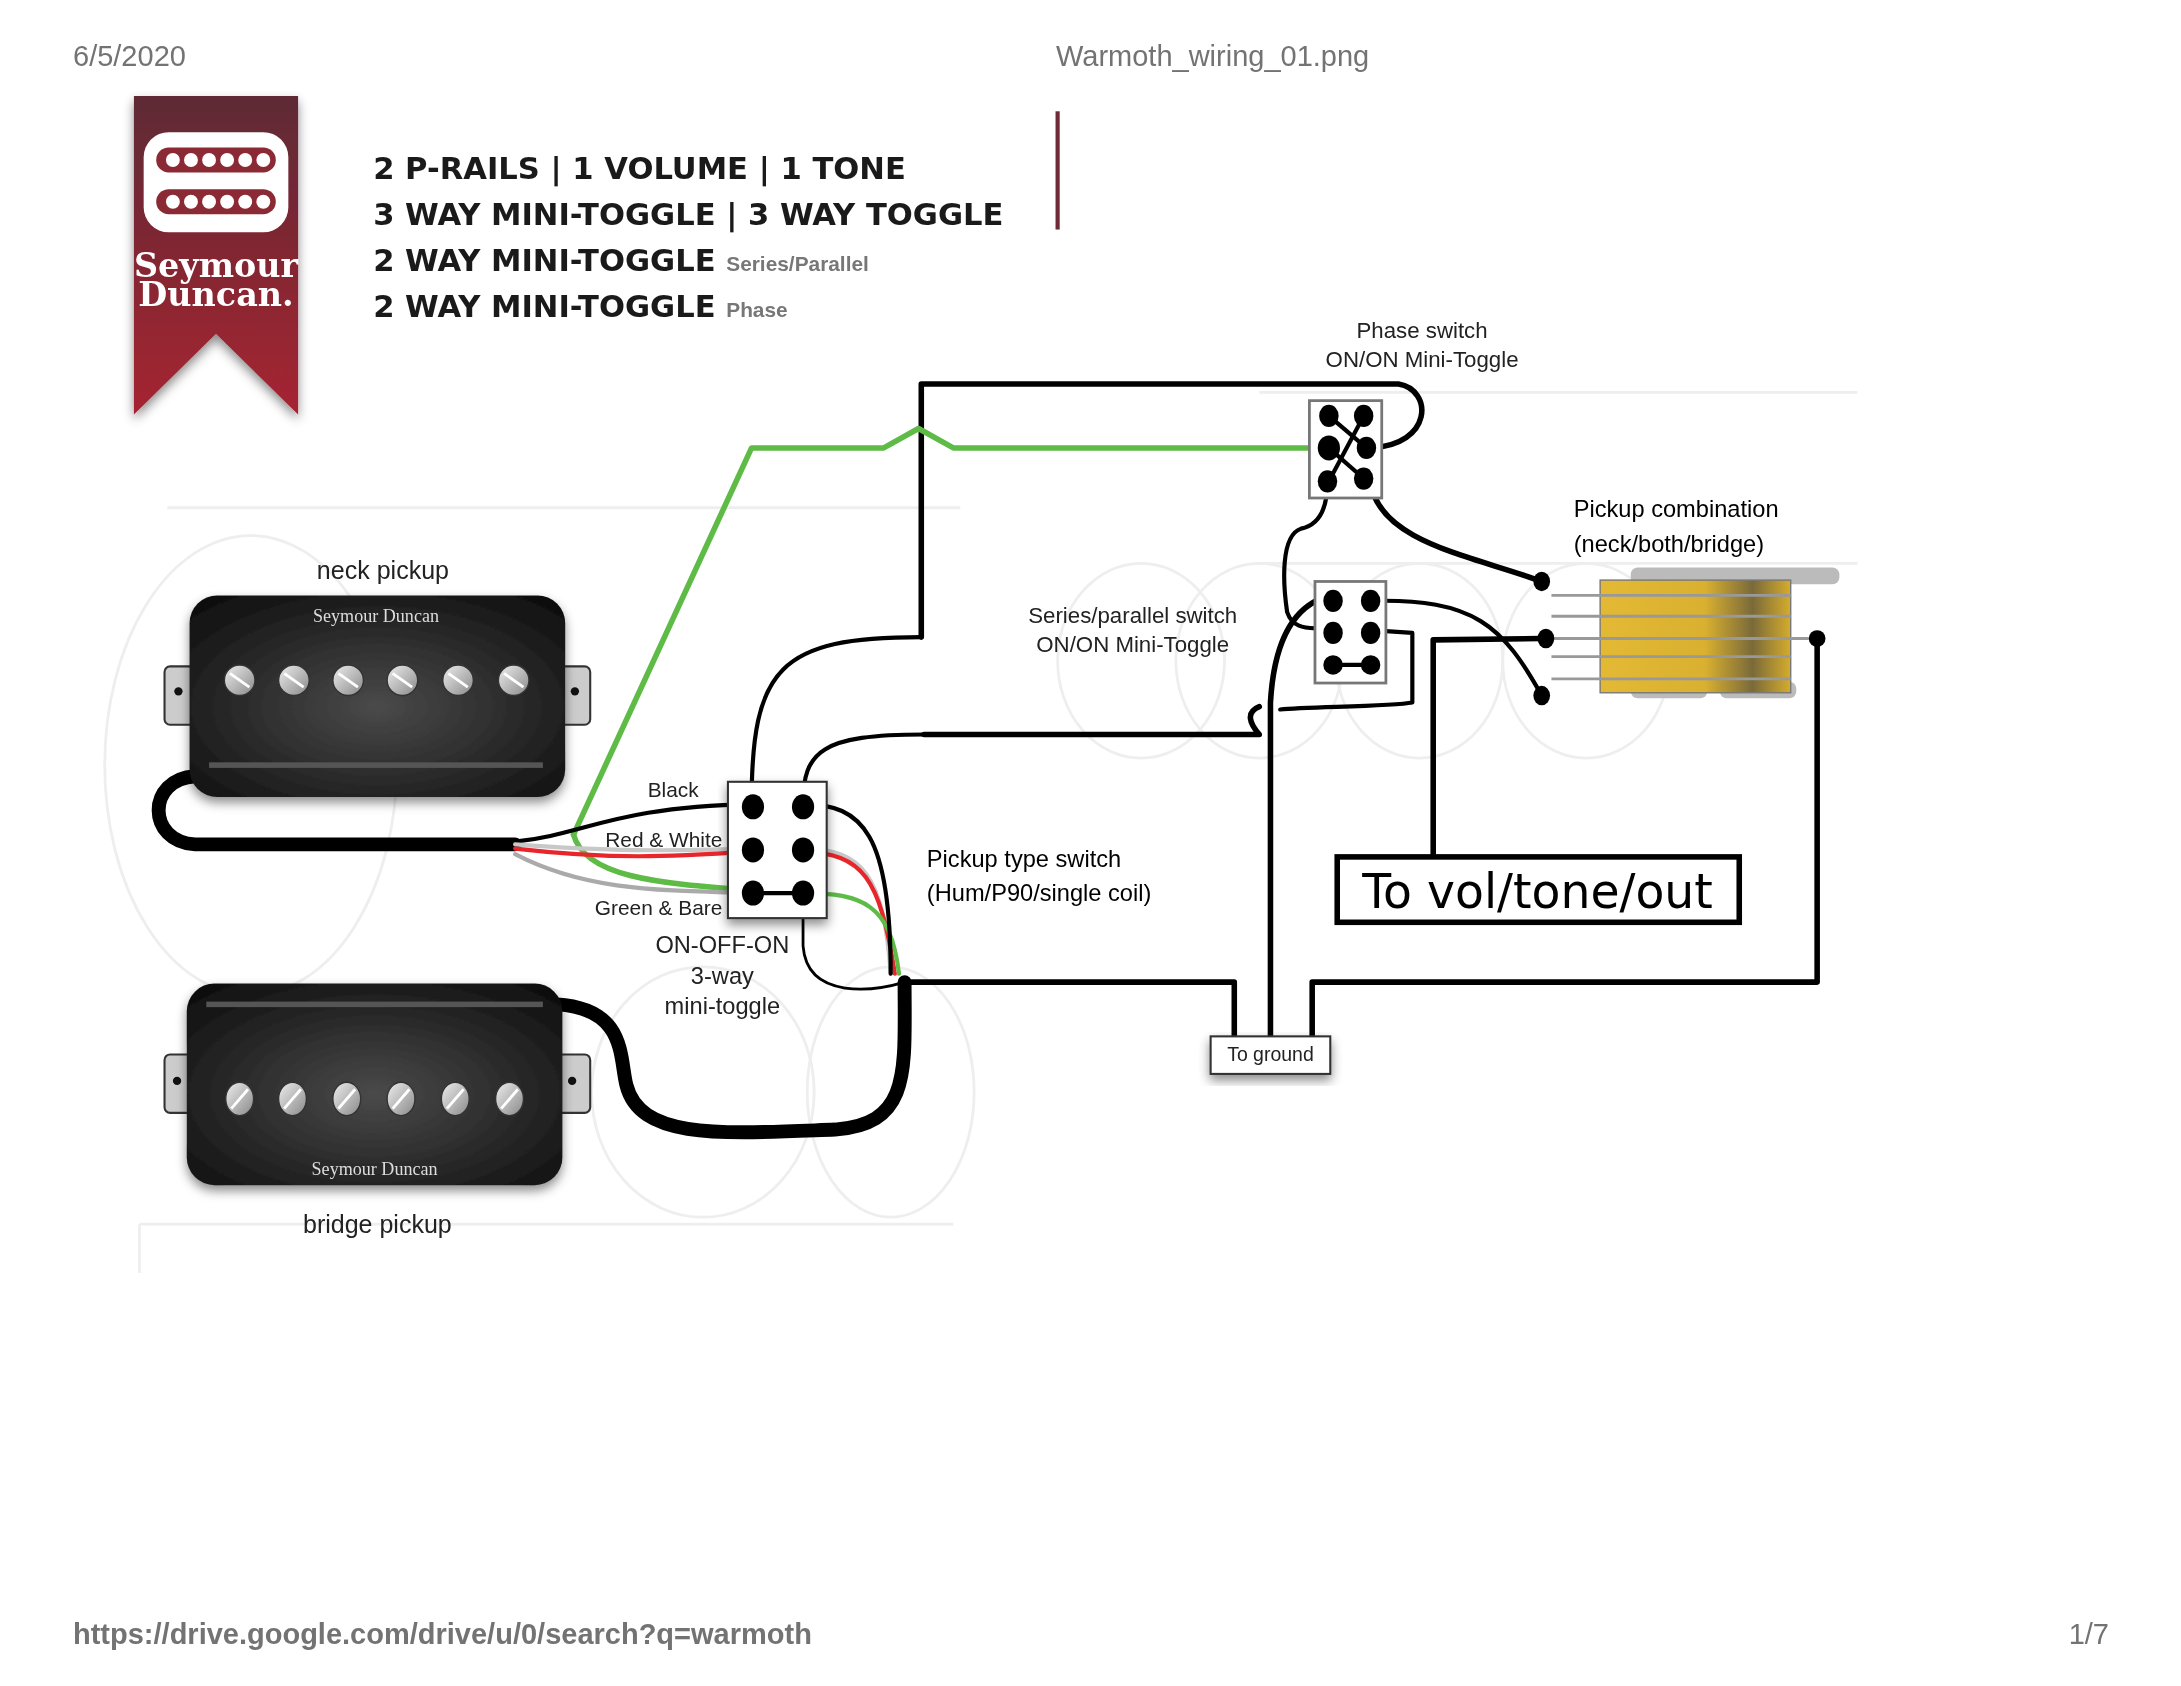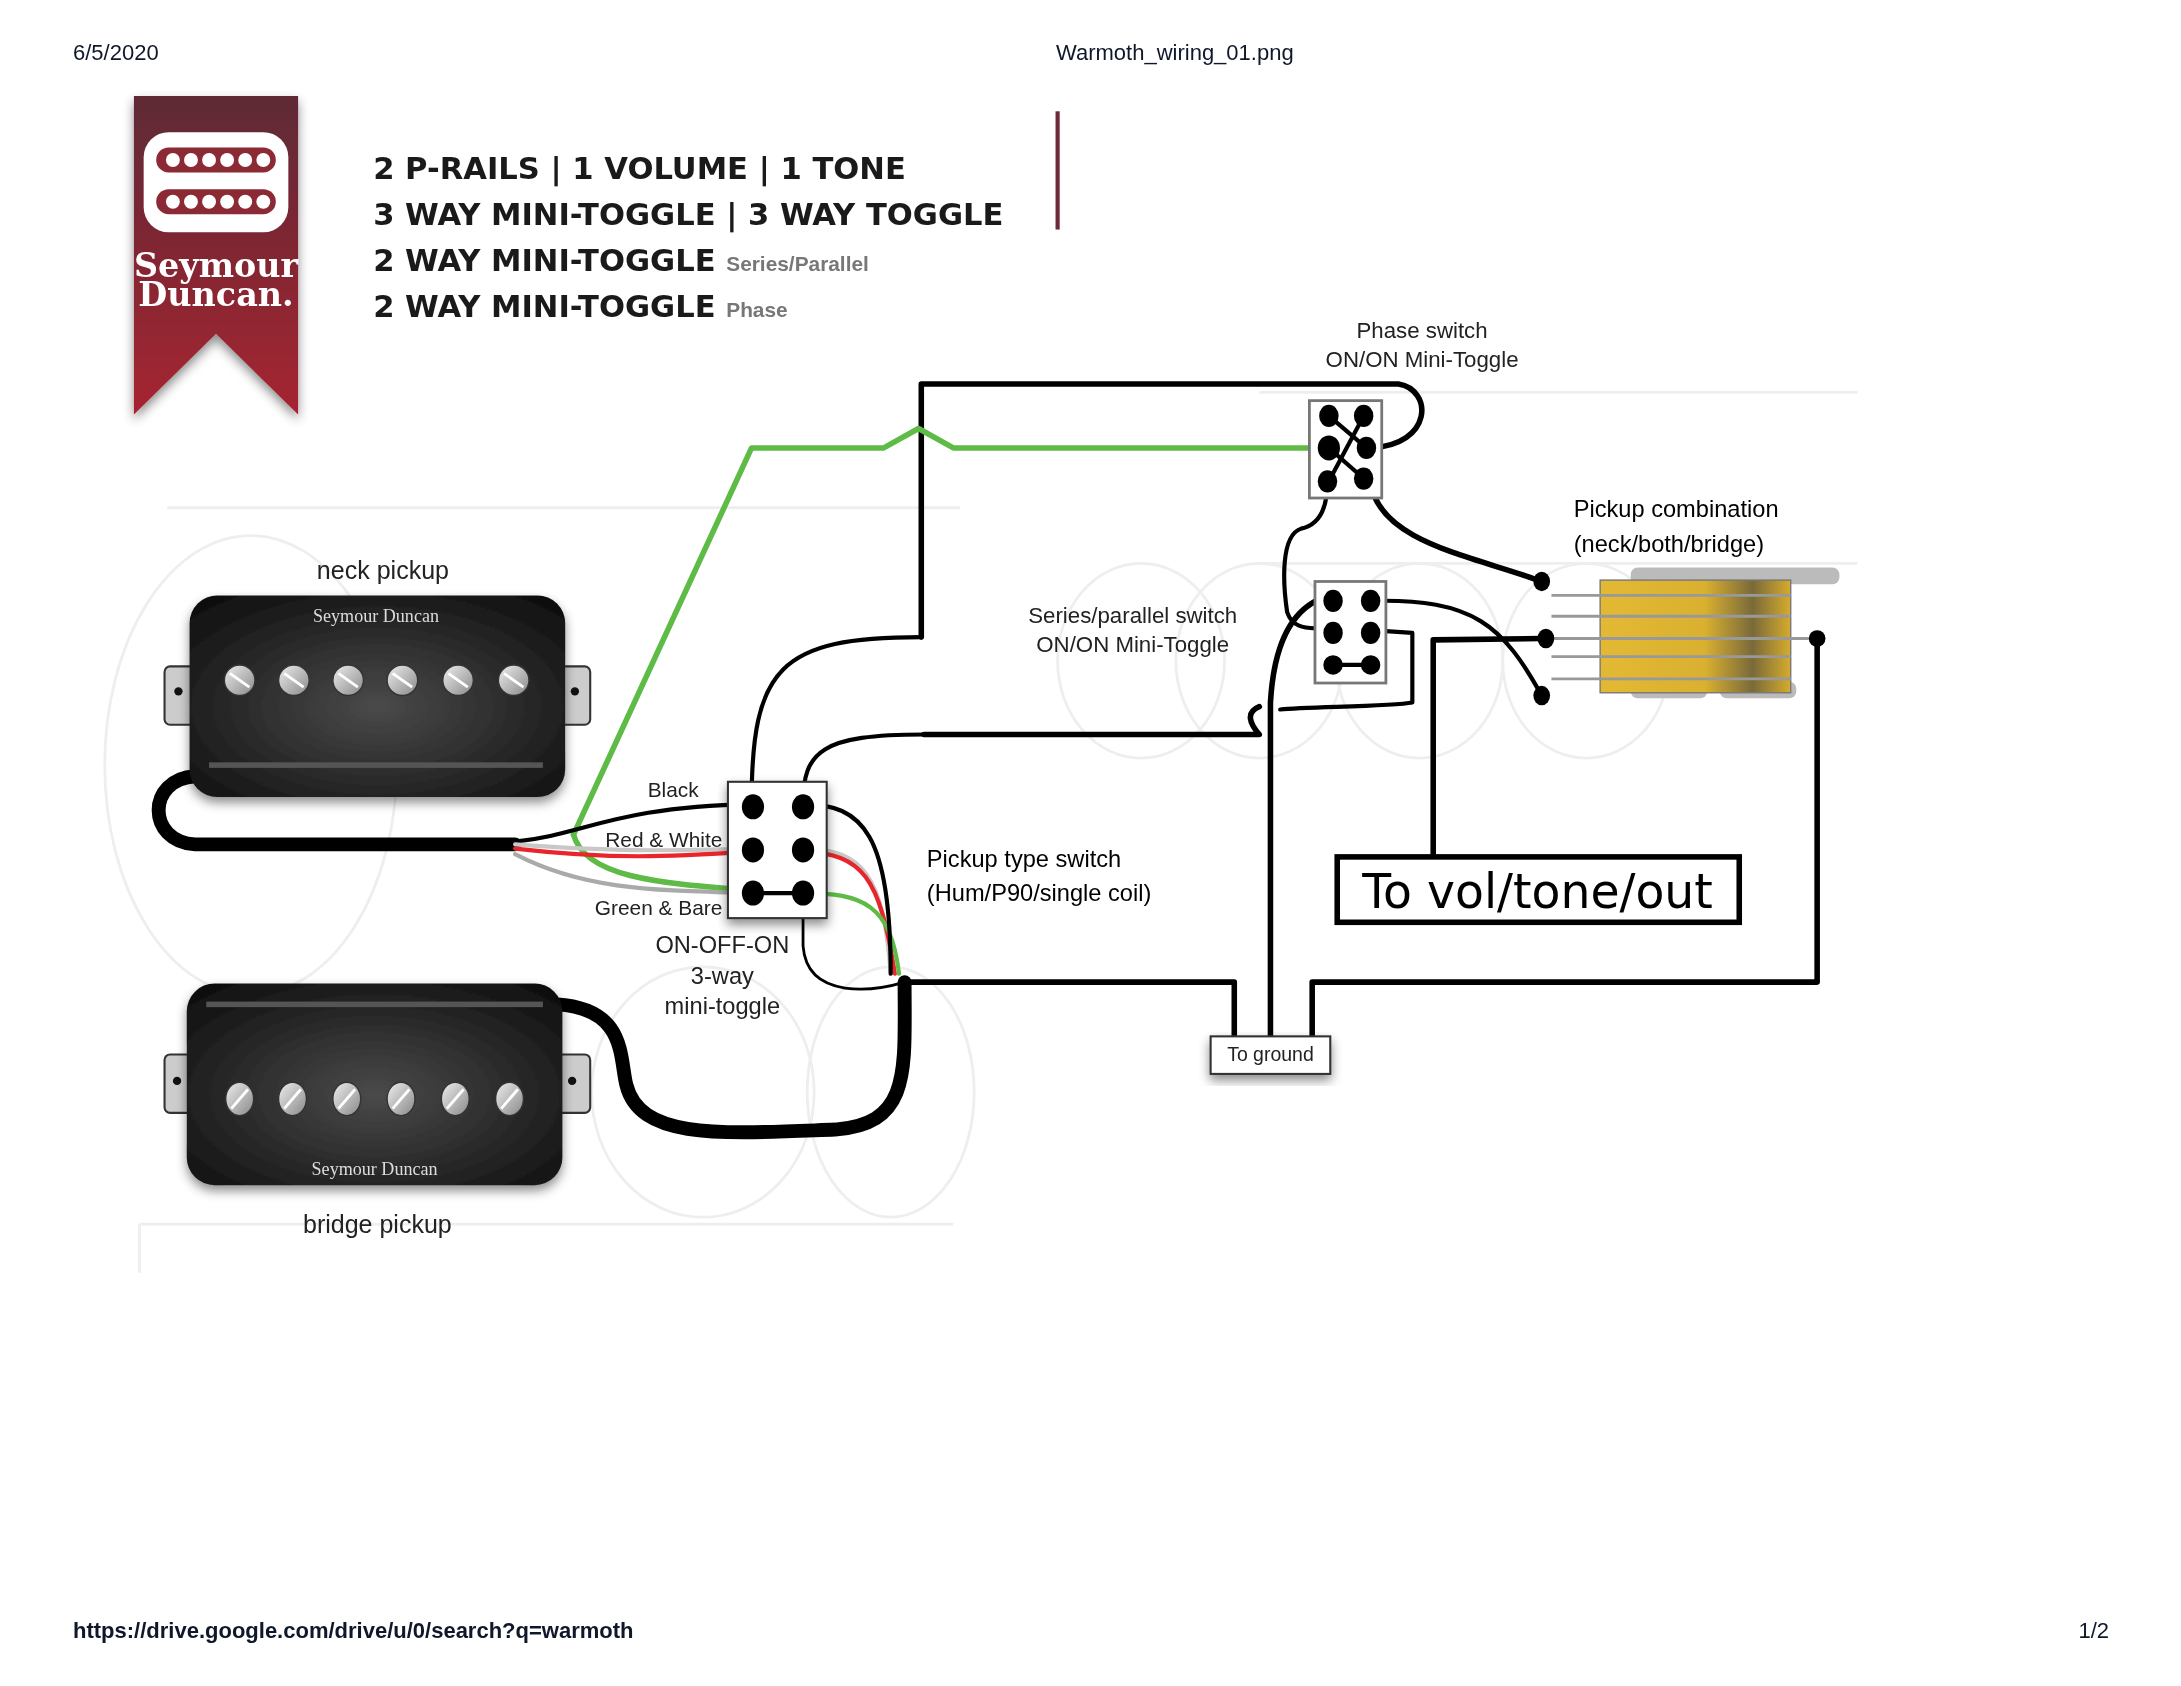--- a/index.html
+++ b/index.html
@@ -1,17 +1,17 @@
 <!DOCTYPE html>
 <html style="font-size:14.7px"><head>
 <meta charset="utf-8">
 <style>
   html, body { margin:0; padding:0; background:#ffffff; }
   body { width:2182px; height:1686px; position:relative; overflow:hidden; font-family:"Liberation Sans", sans-serif; }
-  .hdr { position:absolute; font-family:"Liberation Sans", sans-serif; font-size:22px; color:#0f172a; }
+  .hdr { position:absolute; font-family:"Liberation Sans", sans-serif; font-size:29px; color:#737373; }
   #hdr-date { left:73px; top:40px; }
   #hdr-title { left:1056px; top:40px;text-align:center; }
   #ftr-url { left:73px; top:1618px;font-weight:bold; }
   #ftr-page { right:73px; top:1618px; }
   svg#diagram { position:absolute; left:0; top:0; }
   .title-line { font-family:"DejaVu Sans", sans-serif; font-weight:bold; font-size:33px; fill:#1a1a1a; }
   .title-sub { font-family:"Liberation Sans", sans-serif; font-size:23px; fill:#777; }
   .lbl { font-family:"Liberation Sans", sans-serif; font-size:25px; fill:#222; }
   .lbl-sm { font-family:"Liberation Sans", sans-serif; font-size:22px; fill:#222; }
   .lbl-dark { font-family:"Liberation Sans", sans-serif; font-size:26px; fill:#000; }
@@ -262,14 +262,14 @@
     <rect x="961" y="616" width="289" height="47" fill="#fff" stroke="#000" stroke-width="4"></rect>
     <text x="1105" y="653" text-anchor="middle" class="big" style="font-size:34px">To vol/tone/out</text>
   </g>
   <g>
     <rect x="870" y="745" width="86" height="27" fill="#fff" stroke="#333" stroke-width="1.5" filter="url(#shadow)"></rect>
     <text x="913" y="763" text-anchor="middle" class="lbl-sm" style="font-size:14px">To ground</text>
   </g>
 </svg>
 
 <div class="hdr" id="ftr-url">https://drive.google.com/drive/u/0/search?q=warmoth</div>
-<div class="hdr" id="ftr-page">1/2</div>
+<div class="hdr" id="ftr-page">1/7</div>
 
 
 </body></html>

